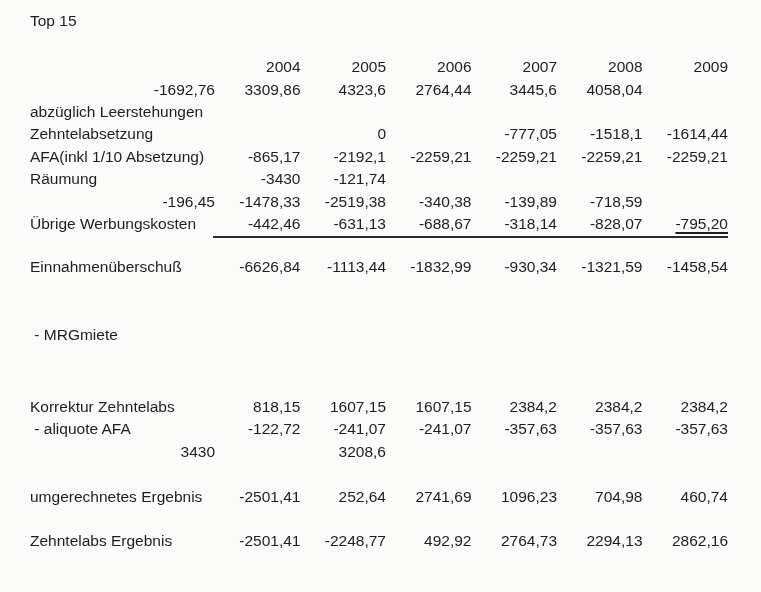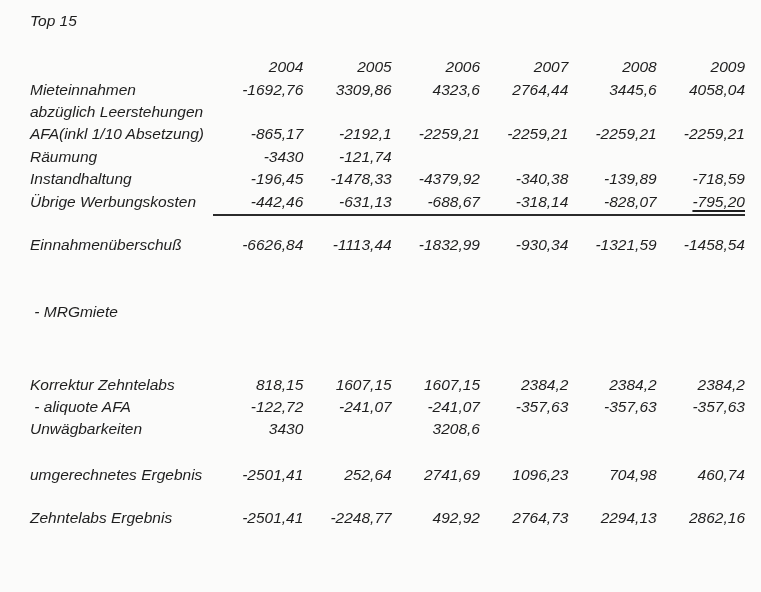--- a/index.html
+++ b/index.html
@@ -4,21 +4,21 @@
 <style>
   * { box-sizing: border-box; }
   html, body { margin: 0; padding: 0; }
   body {
     width: 761px; height: 592px;
     background: #fbfbfa;
     font-family: "Liberation Sans", sans-serif;
     color: #1e1e1e;
     overflow: hidden;
   }
-  .page { padding: 10px 16px 0 30px; font-style: italic; }
+  .page { padding: 10px 33px 0 30px; }
   .doc-title { font-size: 15.5px; line-height: 22px; }
 
   .row {
     display: grid;
     grid-template-columns: 185px repeat(6, 1fr);
     height: 22.4px;
     align-items: center;
   }
   .cell { font-size: 15.5px; white-space: pre; overflow: visible; }
   .cell.label { text-align: left; }
@@ -59,60 +59,67 @@
         <div class="cell num">2004</div>
         <div class="cell num">2005</div>
         <div class="cell num">2006</div>
         <div class="cell num">2007</div>
         <div class="cell num">2008</div>
         <div class="cell num">2009</div>
       </div>
     </div>
   <div id="expense-section">
       <div class="row">
-        <div class="cell label">Mieteinnahmen</div>
         <div class="cell num">-1692,76</div>
         <div class="cell num">3309,86</div>
         <div class="cell num">4323,6</div>
         <div class="cell num">2764,44</div>
         <div class="cell num">3445,6</div>
         <div class="cell num">4058,04</div>
       </div>
       <div class="row">
         <div class="cell label">abzüglich Leerstehungen</div>
         <div class="cell num"></div>
         <div class="cell num"></div>
         <div class="cell num"></div>
         <div class="cell num"></div>
         <div class="cell num"></div>
         <div class="cell num"></div>
       </div>
       <div class="row">
+        <div class="cell label">Zehntelabsetzung</div>
+        <div class="cell num"></div>
+        <div class="cell num">0</div>
+        <div class="cell num"></div>
+        <div class="cell num">-777,05</div>
+        <div class="cell num">-1518,1</div>
+        <div class="cell num">-1614,44</div>
+      </div>
+      <div class="row">
         <div class="cell label">AFA(inkl 1/10 Absetzung)</div>
         <div class="cell num">-865,17</div>
         <div class="cell num">-2192,1</div>
         <div class="cell num">-2259,21</div>
         <div class="cell num">-2259,21</div>
         <div class="cell num">-2259,21</div>
         <div class="cell num">-2259,21</div>
       </div>
       <div class="row">
         <div class="cell label">Räumung</div>
         <div class="cell num">-3430</div>
         <div class="cell num">-121,74</div>
         <div class="cell num"></div>
         <div class="cell num"></div>
         <div class="cell num"></div>
         <div class="cell num"></div>
       </div>
       <div class="row">
-        <div class="cell label">Instandhaltung</div>
         <div class="cell num">-196,45</div>
         <div class="cell num">-1478,33</div>
-        <div class="cell num">-4379,92</div>
+        <div class="cell num">-2519,38</div>
         <div class="cell num">-340,38</div>
         <div class="cell num">-139,89</div>
         <div class="cell num">-718,59</div>
       </div>
       <div class="row rule-below">
         <div class="cell label">Übrige Werbungskosten</div>
         <div class="cell num">-442,46</div>
         <div class="cell num">-631,13</div>
         <div class="cell num">-688,67</div>
         <div class="cell num">-318,14</div>
@@ -155,21 +162,20 @@
       <div class="row">
         <div class="cell label"> - aliquote AFA</div>
         <div class="cell num">-122,72</div>
         <div class="cell num">-241,07</div>
         <div class="cell num">-241,07</div>
         <div class="cell num">-357,63</div>
         <div class="cell num">-357,63</div>
         <div class="cell num">-357,63</div>
       </div>
       <div class="row">
-        <div class="cell label">Unwägbarkeiten</div>
         <div class="cell num">3430</div>
         <div class="cell num"></div>
         <div class="cell num">3208,6</div>
         <div class="cell num"></div>
         <div class="cell num"></div>
         <div class="cell num"></div>
       </div>
     </div>
   <div id="converted-section">
       <div class="row">

